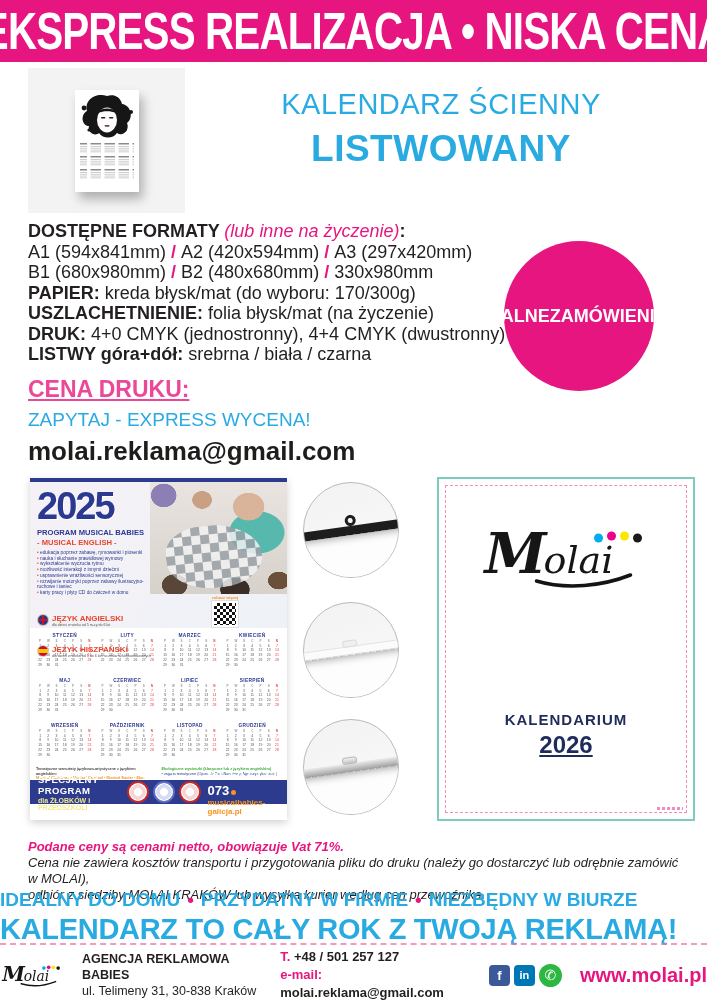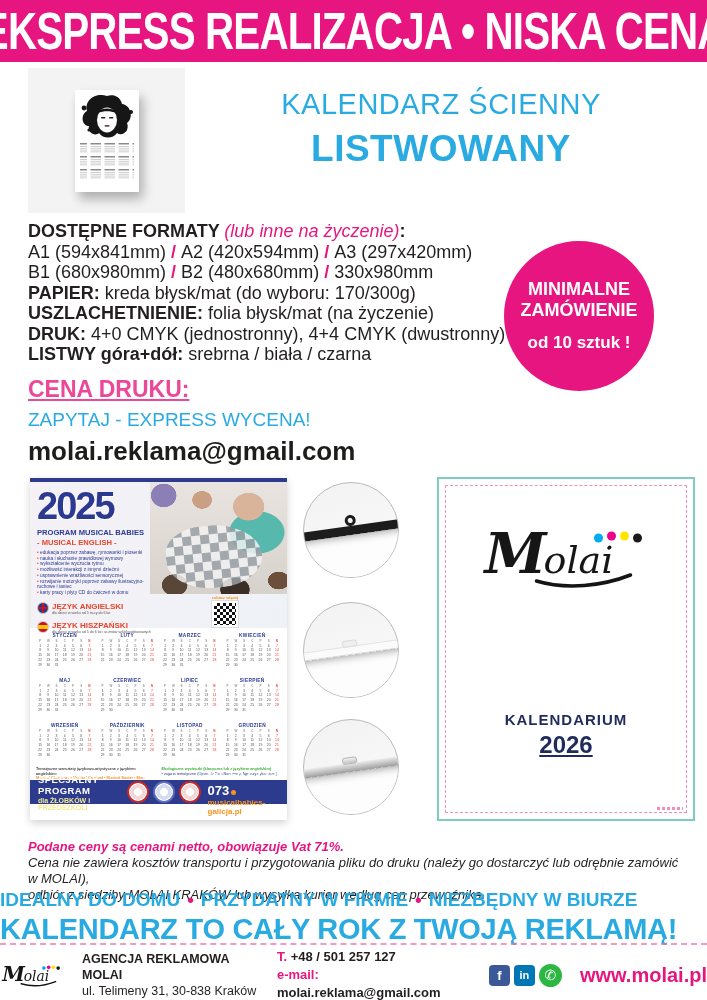--- a/index.html
+++ b/index.html
@@ -22,21 +22,21 @@
   .hero-t2 { color:#29ABE2; font-size:37px; font-weight:bold; margin-top:7px; letter-spacing:.5px; }
 
   
   .specs { position:absolute; left:28px; top:221px; width:486px; font-size:18px; line-height:20.5px; }
   .specs b { font-weight:bold; }
   .pink-i { color:#E7157F; font-style:italic; }
   .slash { color:#E7157F; font-weight:bold; margin:0 5px; }
 
   
   .badge { position:absolute; left:504px; top:241px; width:150px; height:150px; border-radius:50%;
-           background:#E7157F; color:#fff; display:flex; flex-direction:column; align-items:center;
+           background:#E7157F; color:#fff; display:flex; flex-direction:row; align-items:center;
            justify-content:center; text-align:center; }
   .badge .b1,.badge .b2 { font-size:18px; font-weight:bold; line-height:21px; }
   .badge .b3 { font-size:17px; font-weight:bold; margin-top:12px; }
 
   
   .price { position:absolute; left:28px; top:376px; }
   .price-h { color:#ec4899; font-size:23px; font-weight:bold;text-decoration:underline; }
   .price-s { color:#29ABE2; font-size:19px; margin-top:6px; }
   .price-e { color:#1d1d1b; font-size:26px; font-weight:bold; margin-top:5px; cursor:pointer; }
 
@@ -46,21 +46,21 @@
   .p-topbar { height:4px; background:#2D3B8E; }
   .p-main { position:relative; height:146px; background:linear-gradient(120deg,#f5f1f6,#eef2f7); }
   .p-left { position:absolute; left:0; top:0; width:120px; height:146px; padding:4px 4px 2px 7px; }
   .p-year { color:#2B3990; font-size:38px; font-weight:bold; letter-spacing:-2px; line-height:40px;
             text-shadow:1px 1px 0 #fff; }
   .p-prog { color:#2B3990; font-size:7.6px; font-weight:bold; margin-top:2px; white-space:nowrap; }
   .p-sub { color:#E8452C; font-size:7.6px; font-weight:bold; margin-top:1px; }
   .p-bullets { margin-top:3px; color:#2B3990; font-size:4.8px; line-height:5.7px; }
   .p-bullets div::before { content:"• "; color:#E8452C; }
   .p-langs { margin-top:4px; }
-  .lang { display:flex; align-items:center; gap:3px; margin-top:6px; }
+  .lang { display:flex; align-items:center; gap:3px; margin-top:18px; }
   .flag { width:12px; height:12px; border-radius:50%; flex:0 0 auto; border:.5px solid #ccc; }
   .flag-uk { background:
       linear-gradient(0deg, transparent 44%, #CE1126 44% 56%, transparent 56%),
       linear-gradient(90deg, transparent 44%, #CE1126 44% 56%, transparent 56%),
       linear-gradient(0deg, transparent 36%, #fff 36% 64%, transparent 64%),
       linear-gradient(90deg, transparent 36%, #fff 36% 64%, transparent 64%),
       #1B3B8B; }
   .flag-es { background:linear-gradient(180deg,#C8102E 0 26%,#FFC400 26% 74%,#C8102E 74% 100%); }
   .lang-name { color:#E8452C; font-size:8px; font-weight:bold; white-space:nowrap; }
   .lang-note { color:#555; font-size:3.6px; line-height:4px; white-space:nowrap; }
@@ -897,21 +897,21 @@
       <svg width="64" height="30" viewBox="0 0 175 80">
         <text x="6" y="56" font-family="DejaVu Serif, serif" font-style="italic" fill="#161616"><tspan font-size="56" font-weight="bold">M</tspan><tspan font-size="38" dx="-3">olai</tspan></text>
         <path d="M58 64 C88 73 124 69 152 58" stroke="#141414" stroke-width="4" fill="none" stroke-linecap="round"></path>
         <circle cx="120" cy="21" r="5" fill="#00AEEF"></circle>
         <circle cx="133" cy="19" r="5" fill="#EC008C"></circle>
         <circle cx="146" cy="19" r="5" fill="#FFE600"></circle>
         <circle cx="159" cy="21" r="5" fill="#1A1A1A"></circle>
       </svg>
     </div>
     <div class="f-company">
-      <div class="c1">AGENCJA REKLAMOWA MOLAI</div>
+      <div class="c1">AGENCJA REKLAMOWA BABIES</div>
       <div>ul. Telimeny 31, 30-838 Kraków</div>
     </div>
     <div class="f-contact">
       <div><span class="lab">T.</span><span> +48 / 501 257 127</span></div>
       <div><span class="lab">e-mail:</span><span> molai.reklama@gmail.com</span></div>
     </div>
     <div class="f-social">
       <div class="sq fb">f</div>
       <div class="sq li">in</div>
       <div class="wa">✆</div>

